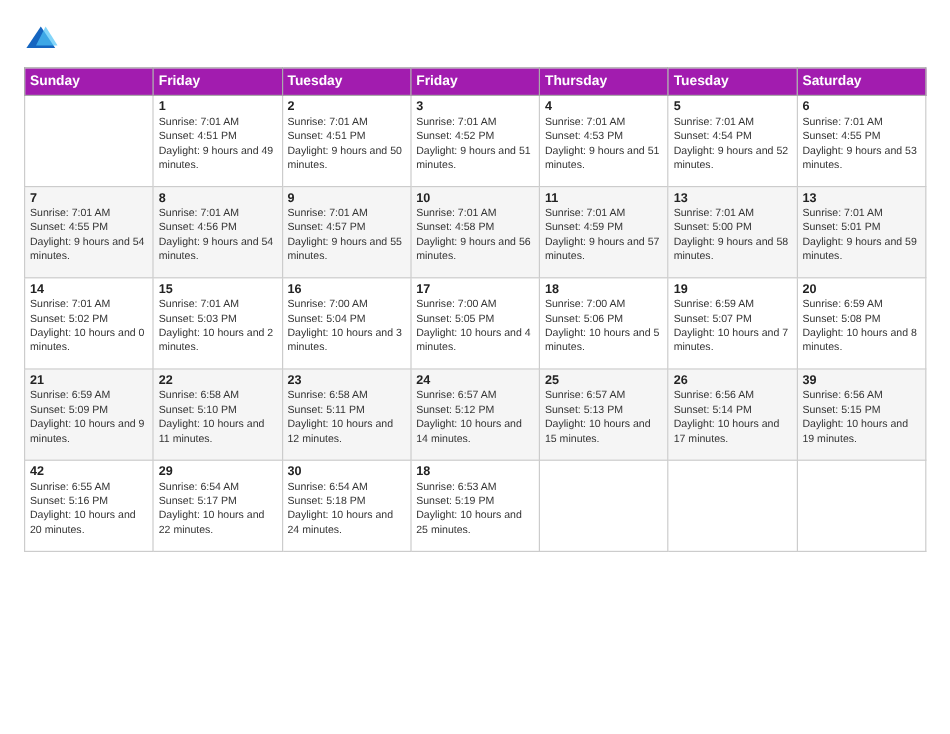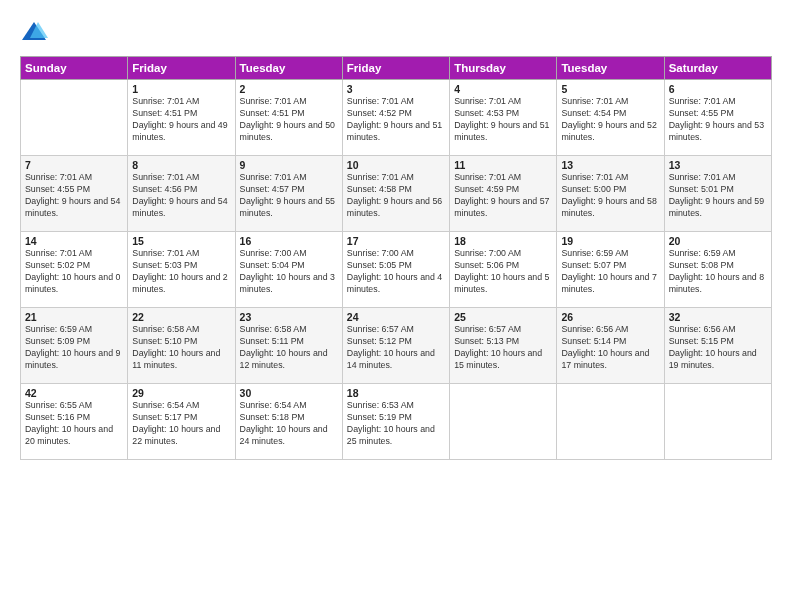--- a/index.html
+++ b/index.html
@@ -239,21 +239,21 @@
           </td>
           <td>
             <div class="day-num">25</div>
             <div class="day-info">Sunrise: 6:57 AM<br>Sunset: 5:13 PM<br>Daylight: 10 hours and 15 minutes.</div>
           </td>
           <td>
             <div class="day-num">26</div>
             <div class="day-info">Sunrise: 6:56 AM<br>Sunset: 5:14 PM<br>Daylight: 10 hours and 17 minutes.</div>
           </td>
           <td>
-            <div class="day-num">32</div>
+            <div class="day-num">39</div>
             <div class="day-info">Sunrise: 6:56 AM<br>Sunset: 5:15 PM<br>Daylight: 10 hours and 19 minutes.</div>
           </td>
         </tr>
         <tr>
           <td>
             <div class="day-num">42</div>
             <div class="day-info">Sunrise: 6:55 AM<br>Sunset: 5:16 PM<br>Daylight: 10 hours and 20 minutes.</div>
           </td>
           <td>
             <div class="day-num">29</div>

